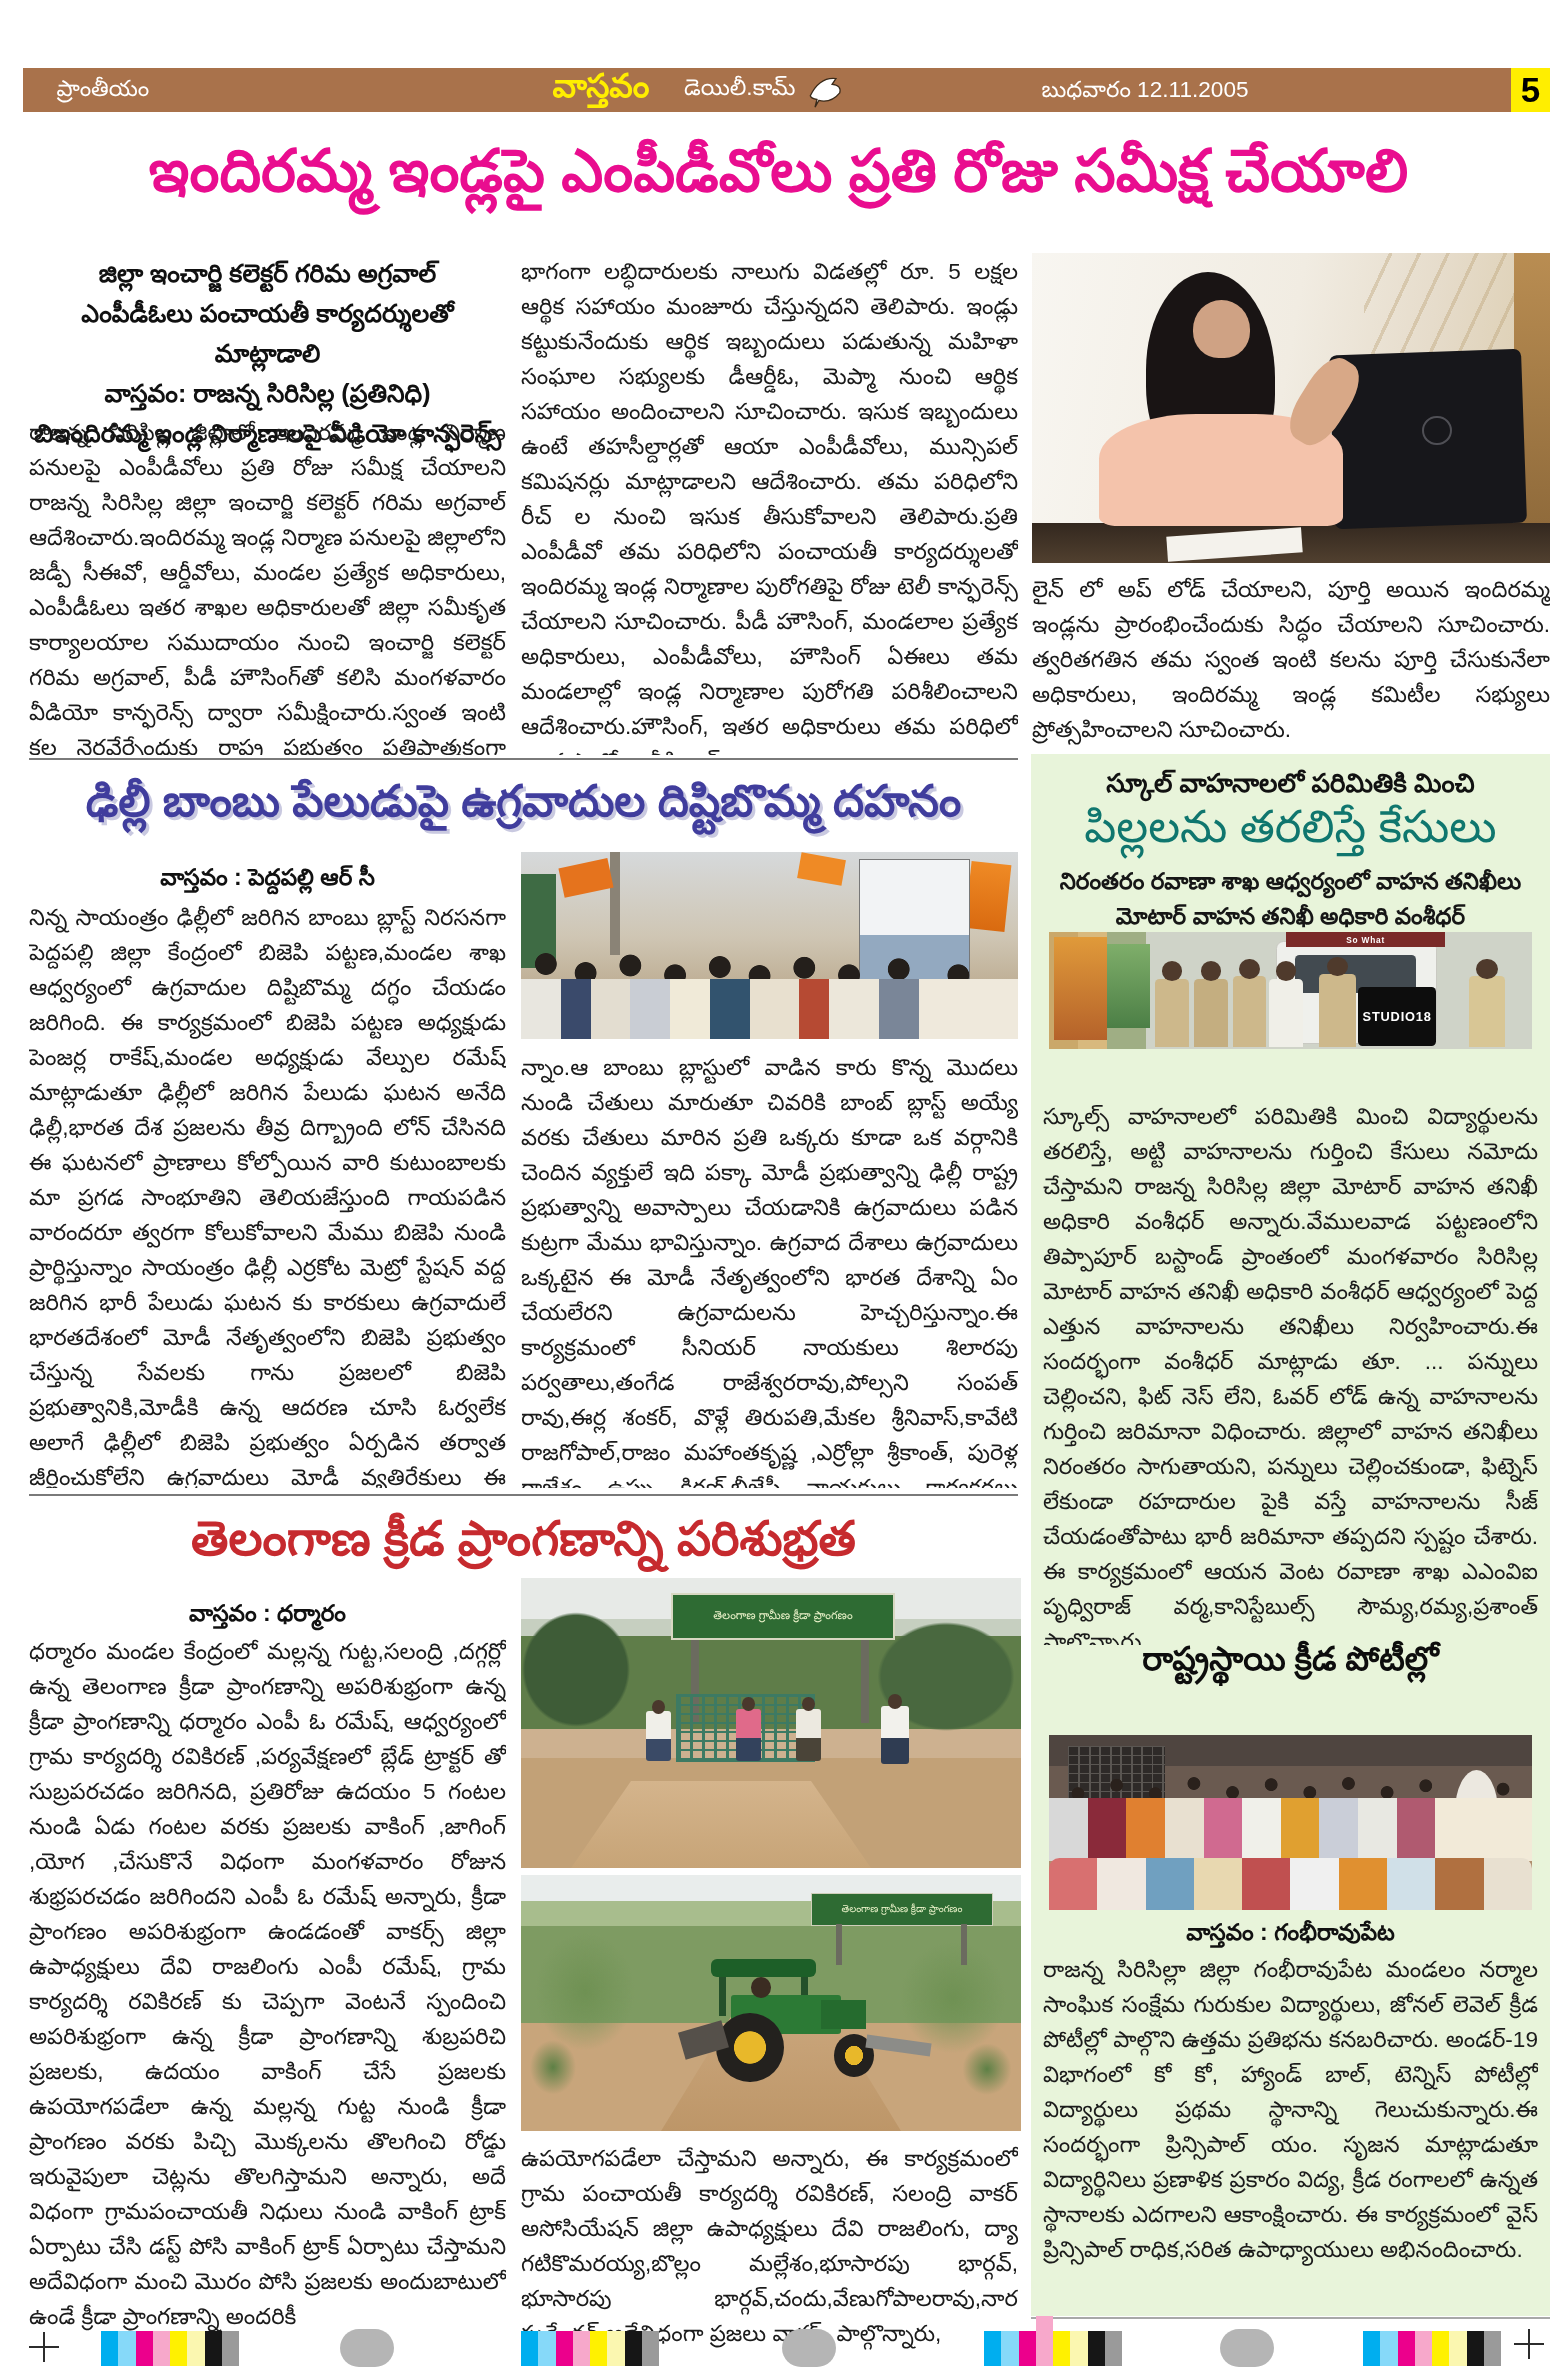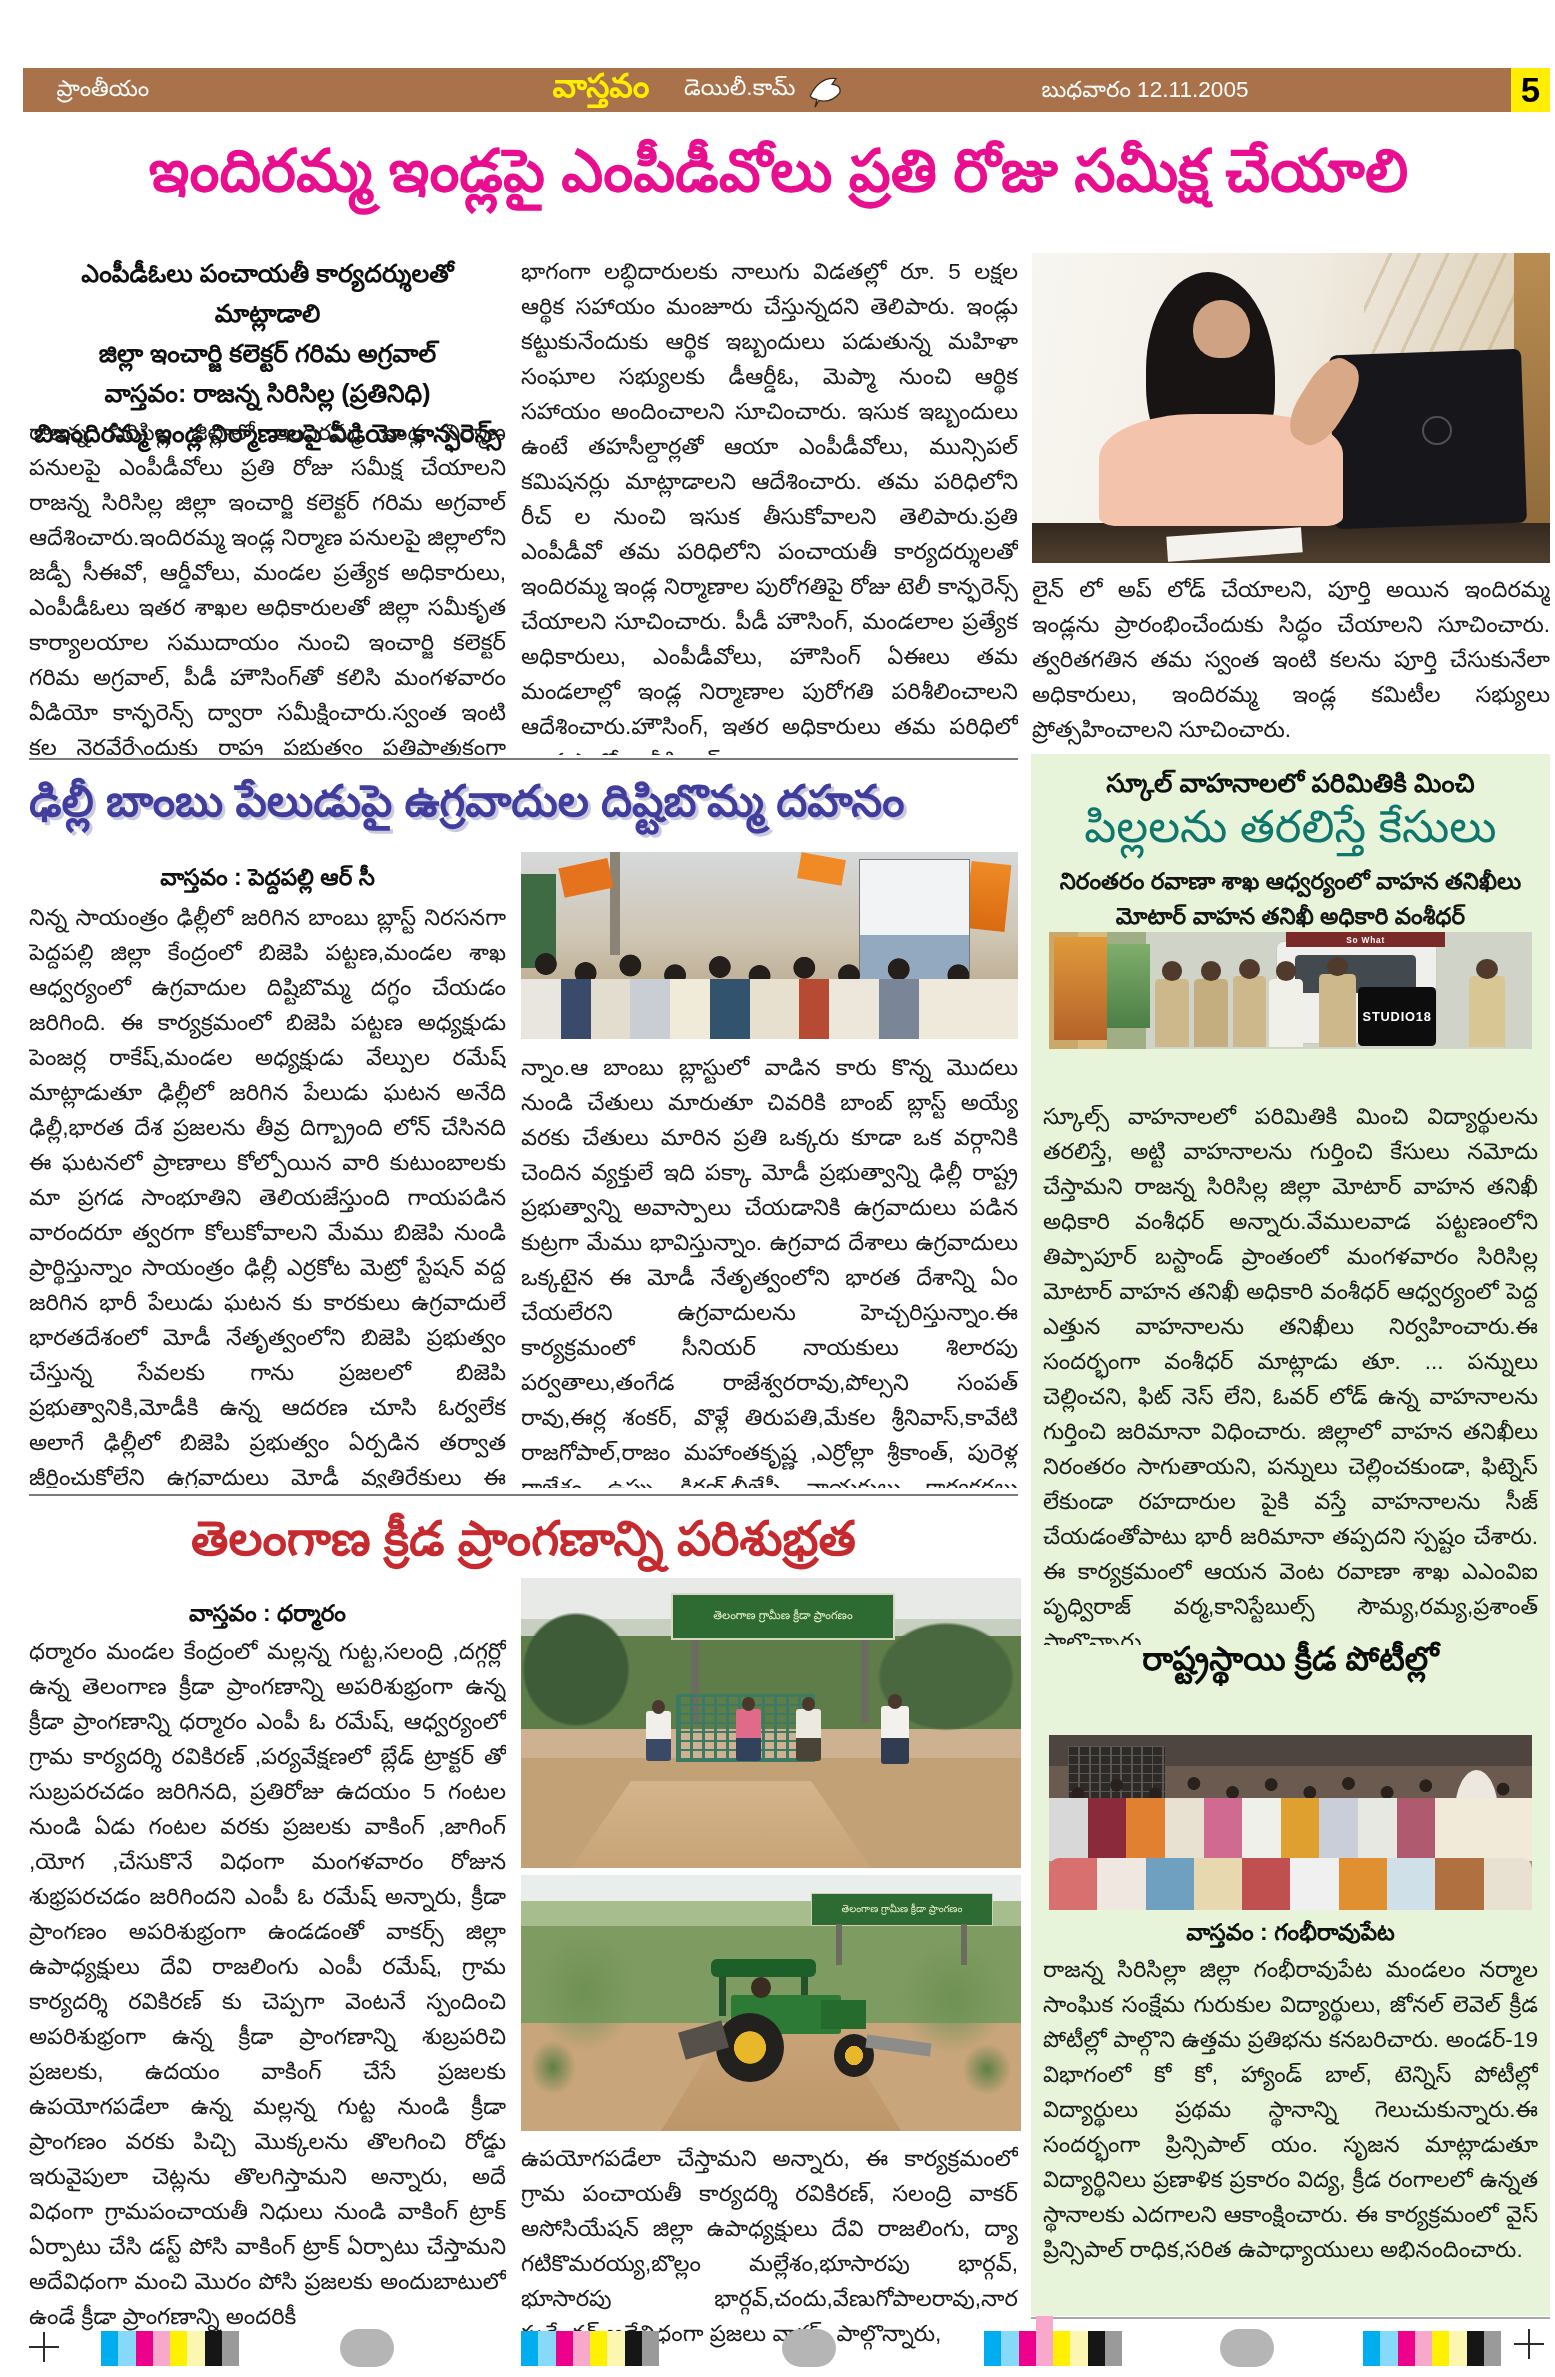--- a/index.html
+++ b/index.html
@@ -11,21 +11,21 @@
   .mast-group{position:absolute;left:530px;top:0;height:44px;display:flex;align-items:center;gap:10.5px;}
   .mast-main{color:#ffee00;font-size:33px;font-weight:bold;}
   .mast-suffix{color:#fff;font-size:22.6px;margin-left:24px;}
   .dove{width:39px;height:38px;display:inline-block;}
   .date{position:absolute;left:1019px;top:9px;color:#fff;font-size:22.6px;}
   .page-num{position:absolute;left:1511px;top:68px;width:39px;height:44px;background:#ffee00;
             color:#000;font-size:35px;font-weight:bold;display:flex;align-items:center;justify-content:center;}
   
   .h1{position:absolute;left:30px;top:126px;width:1497px;text-align:center;
       font-size:59px;font-weight:bold;color:#e90d8f;line-height:90px;}
-  .h2{position:absolute;left:29px;top:766px;width:989px;
+  .h2{position:absolute;left:29px;top:766px;width:989px;text-align:center;
       font-size:44px;font-weight:bold;color:#403d9d;text-shadow:3px 3px 0 #c9c9e0;line-height:69px;}
   .h3{position:absolute;left:29px;top:1503px;width:989px;text-align:center;
       font-size:48px;font-weight:bold;color:#c62a2e;line-height:72px;}
   
   .subheads{position:absolute;left:29px;top:253px;width:477px;text-align:center;
             font-weight:bold;font-size:25px;line-height:40px;color:#111;}
   .byline{position:absolute;width:477px;text-align:center;font-weight:bold;font-size:23px;color:#111;}
   .body-text{position:absolute;font-size:22.6px;line-height:35px;text-align:justify;color:#1b1b1b;overflow:hidden;}
   .a1-col1{left:29px;top:415px;width:477px;height:340px;}
   .a1-col2{left:521px;top:254px;width:497px;height:501px;}
@@ -80,22 +80,22 @@
             <path d="M4 26 Q14 6 31 8 L27 14 Q37 15 35 23 Q26 34 13 31 L9 38 L11 30 Q5 29 4 26 Z" fill="#ffffff" stroke="#3a2a1a" stroke-width="1.4"></path>
           </svg>
       </span>
     </div>
     <span class="date">బుధవారం 12.11.2005</span>
   </div>
   <div class="page-num">5</div>
 
   <div class="h1">ఇందిరమ్మ ఇండ్లపై ఎంపీడీవోలు ప్రతి రోజు సమీక్ష చేయాలి</div>
   <div class="subheads">
+    <div>జిల్లా ఇంచార్జి కలెక్టర్ గరిమ అగ్రవాల్</div>
     <div>ఎంపీడీఓలు పంచాయతీ కార్యదర్శులతో మాట్లాడాలి</div>
-    <div>జిల్లా ఇంచార్జి కలెక్టర్ గరిమ అగ్రవాల్</div>
     <div>వాస్తవం: రాజన్న సిరిసిల్ల (ప్రతినిధి)</div>
     <div>బిఇందిరమ్మ ఇండ్ల నిర్మాణాలపై వీడియో కాన్ఫరెన్స్</div>
   </div>
   <div class="body-text a1-col1">రాజన్న సిరిసిల్ల జిల్లాలో ఇందిరమ్మ ఇండ్ల నిర్మాణ పనులపై ఎంపీడీవోలు ప్రతి రోజు సమీక్ష చేయాలని రాజన్న సిరిసిల్ల జిల్లా ఇంచార్జి కలెక్టర్ గరిమ అగ్రవాల్ ఆదేశించారు.ఇందిరమ్మ ఇండ్ల నిర్మాణ పనులపై జిల్లాలోని జడ్పీ సీఈవో, ఆర్డీవోలు, మండల ప్రత్యేక అధికారులు, ఎంపీడీఓలు ఇతర శాఖల అధికారులతో జిల్లా సమీకృత కార్యాలయాల సముదాయం నుంచి ఇంచార్జి కలెక్టర్ గరిమ అగ్రవాల్, పీడీ హౌసింగ్‌తో కలిసి మంగళవారం వీడియో కాన్ఫరెన్స్ ద్వారా సమీక్షించారు.స్వంత ఇంటి కల నెరవేర్చేందుకు రాష్ట్ర ప్రభుత్వం ప్రతిష్ఠాత్మకంగా ఇందిరమ్మ ఇండ్ల పథకాన్ని అమలు చేస్తున్నదని, దీనిలో</div>
   <div class="body-text a1-col2">భాగంగా లబ్ధిదారులకు నాలుగు విడతల్లో రూ. 5 లక్షల ఆర్థిక సహాయం మంజూరు చేస్తున్నదని తెలిపారు. ఇండ్లు కట్టుకునేందుకు ఆర్థిక ఇబ్బందులు పడుతున్న మహిళా సంఘాల సభ్యులకు డీఆర్డీఓ, మెప్మా నుంచి ఆర్థిక సహాయం అందించాలని సూచించారు. ఇసుక ఇబ్బందులు ఉంటే తహసీల్దార్లతో ఆయా ఎంపీడీవోలు, మున్సిపల్ కమిషనర్లు మాట్లాడాలని ఆదేశించారు. తమ పరిధిలోని రీచ్ ల నుంచి ఇసుక తీసుకోవాలని తెలిపారు.ప్రతి ఎంపీడీవో తమ పరిధిలోని పంచాయతీ కార్యదర్శులతో ఇందిరమ్మ ఇండ్ల నిర్మాణాల పురోగతిపై రోజు టెలీ కాన్ఫరెన్స్ చేయాలని సూచించారు. పీడీ హౌసింగ్, మండలాల ప్రత్యేక అధికారులు, ఎంపీడీవోలు, హౌసింగ్ ఏఈలు తమ మండలాల్లో ఇండ్ల నిర్మాణాల పురోగతి పరిశీలించాలని ఆదేశించారు.హౌసింగ్, ఇతర అధికారులు తమ పరిధిలో ఇండ్ల ఫొటోలు తీసి ఆన్</div>
 
   <div class="photo photo-collector">
     <div class="s" style="inset:0;background:linear-gradient(100deg,#f8f6f1 0%,#f1ece2 48%,#e6dccb 72%,#d9c9a8 100%)"></div>
     <div class="s" style="right:0;top:0;width:36%;height:72%;background:repeating-linear-gradient(115deg,rgba(186,160,115,0) 0 22.6px,rgba(186,160,115,.38) 22.6px 26px)"></div>
     <div class="s" style="right:0;top:0;width:7%;height:100%;background:linear-gradient(#b98d52,#8a6638)"></div>

